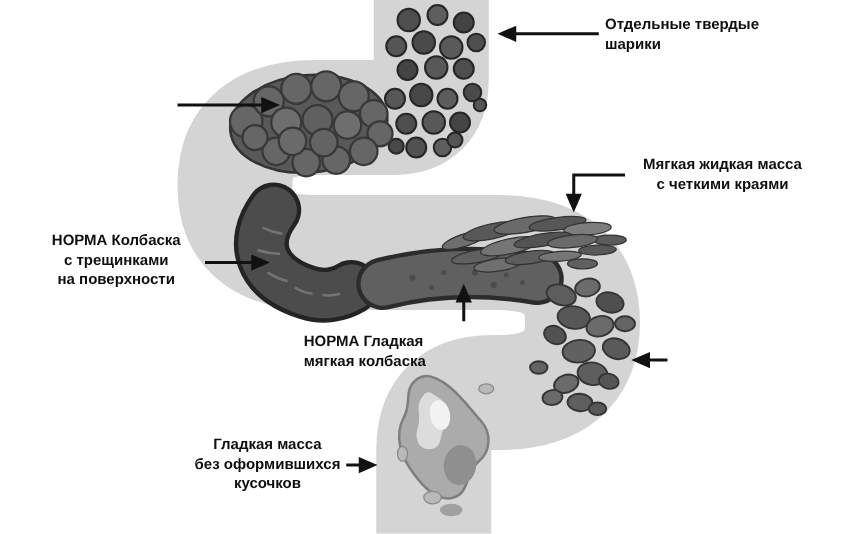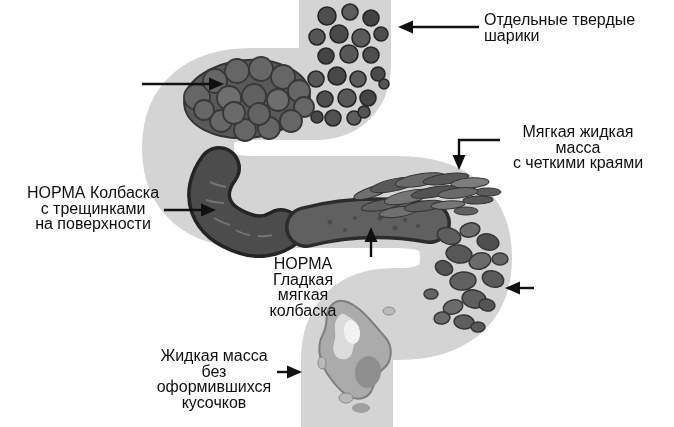--- a/index.html
+++ b/index.html
@@ -6,31 +6,31 @@
   .stage{
     position:relative;
     width:674px;height:427px;
     background:#ffffff;
     overflow:hidden;
     font-family:"Liberation Sans", sans-serif;
   }
   .stage svg{position:absolute;left:0;top:0;}
   .lbl{
     position:absolute;
-    font-weight:400;
-    font-size:16px;
+    font-weight:700;
+    font-size:12px;
     line-height:15.5px;
     color:#0f0f0f;
     white-space:pre-line;
   }
   #lbl-hard-balls{left:484px;top:12px;text-align:left;}
   #lbl-lumpy{left:6px;top:68px;width:132px;text-align:center;}
   #lbl-cracked{left:26px;top:185px;width:134px;text-align:center;}
   #lbl-soft{left:502px;top:124px;width:152px;text-align:center;}
-  #lbl-smooth{left:243px;top:256px;width:120px;text-align:center;}
+  #lbl-smooth{left:243px;top:266px;width:120px;text-align:left;}
   #lbl-mushy{left:536px;top:263px;width:132px;text-align:center;}
   #lbl-liquid{left:152px;top:348px;width:124px;text-align:center;}
 </style>
 </head>
 <body>
 
 <div class="stage">
 
   <svg width="674" height="427" viewBox="0 0 674 427">
 
@@ -194,17 +194,17 @@
 
   <div class="lbl" id="lbl-hard-balls">Отдельные твердые
 шарики</div>
   <div class="lbl" id="lbl-soft">Мягкая жидкая масса
 с четкими краями</div>
   <div class="lbl" id="lbl-cracked">НОРМА Колбаска
 с трещинками
 на поверхности</div>
   <div class="lbl" id="lbl-smooth">НОРМА Гладкая
 мягкая колбаска</div>
-  <div class="lbl" id="lbl-liquid">Жидкая масса
+  <div class="lbl" id="lbl-liquid">Гладкая масса
 без оформившихся
 кусочков</div>
 
 </div>
 
 </body></html>

